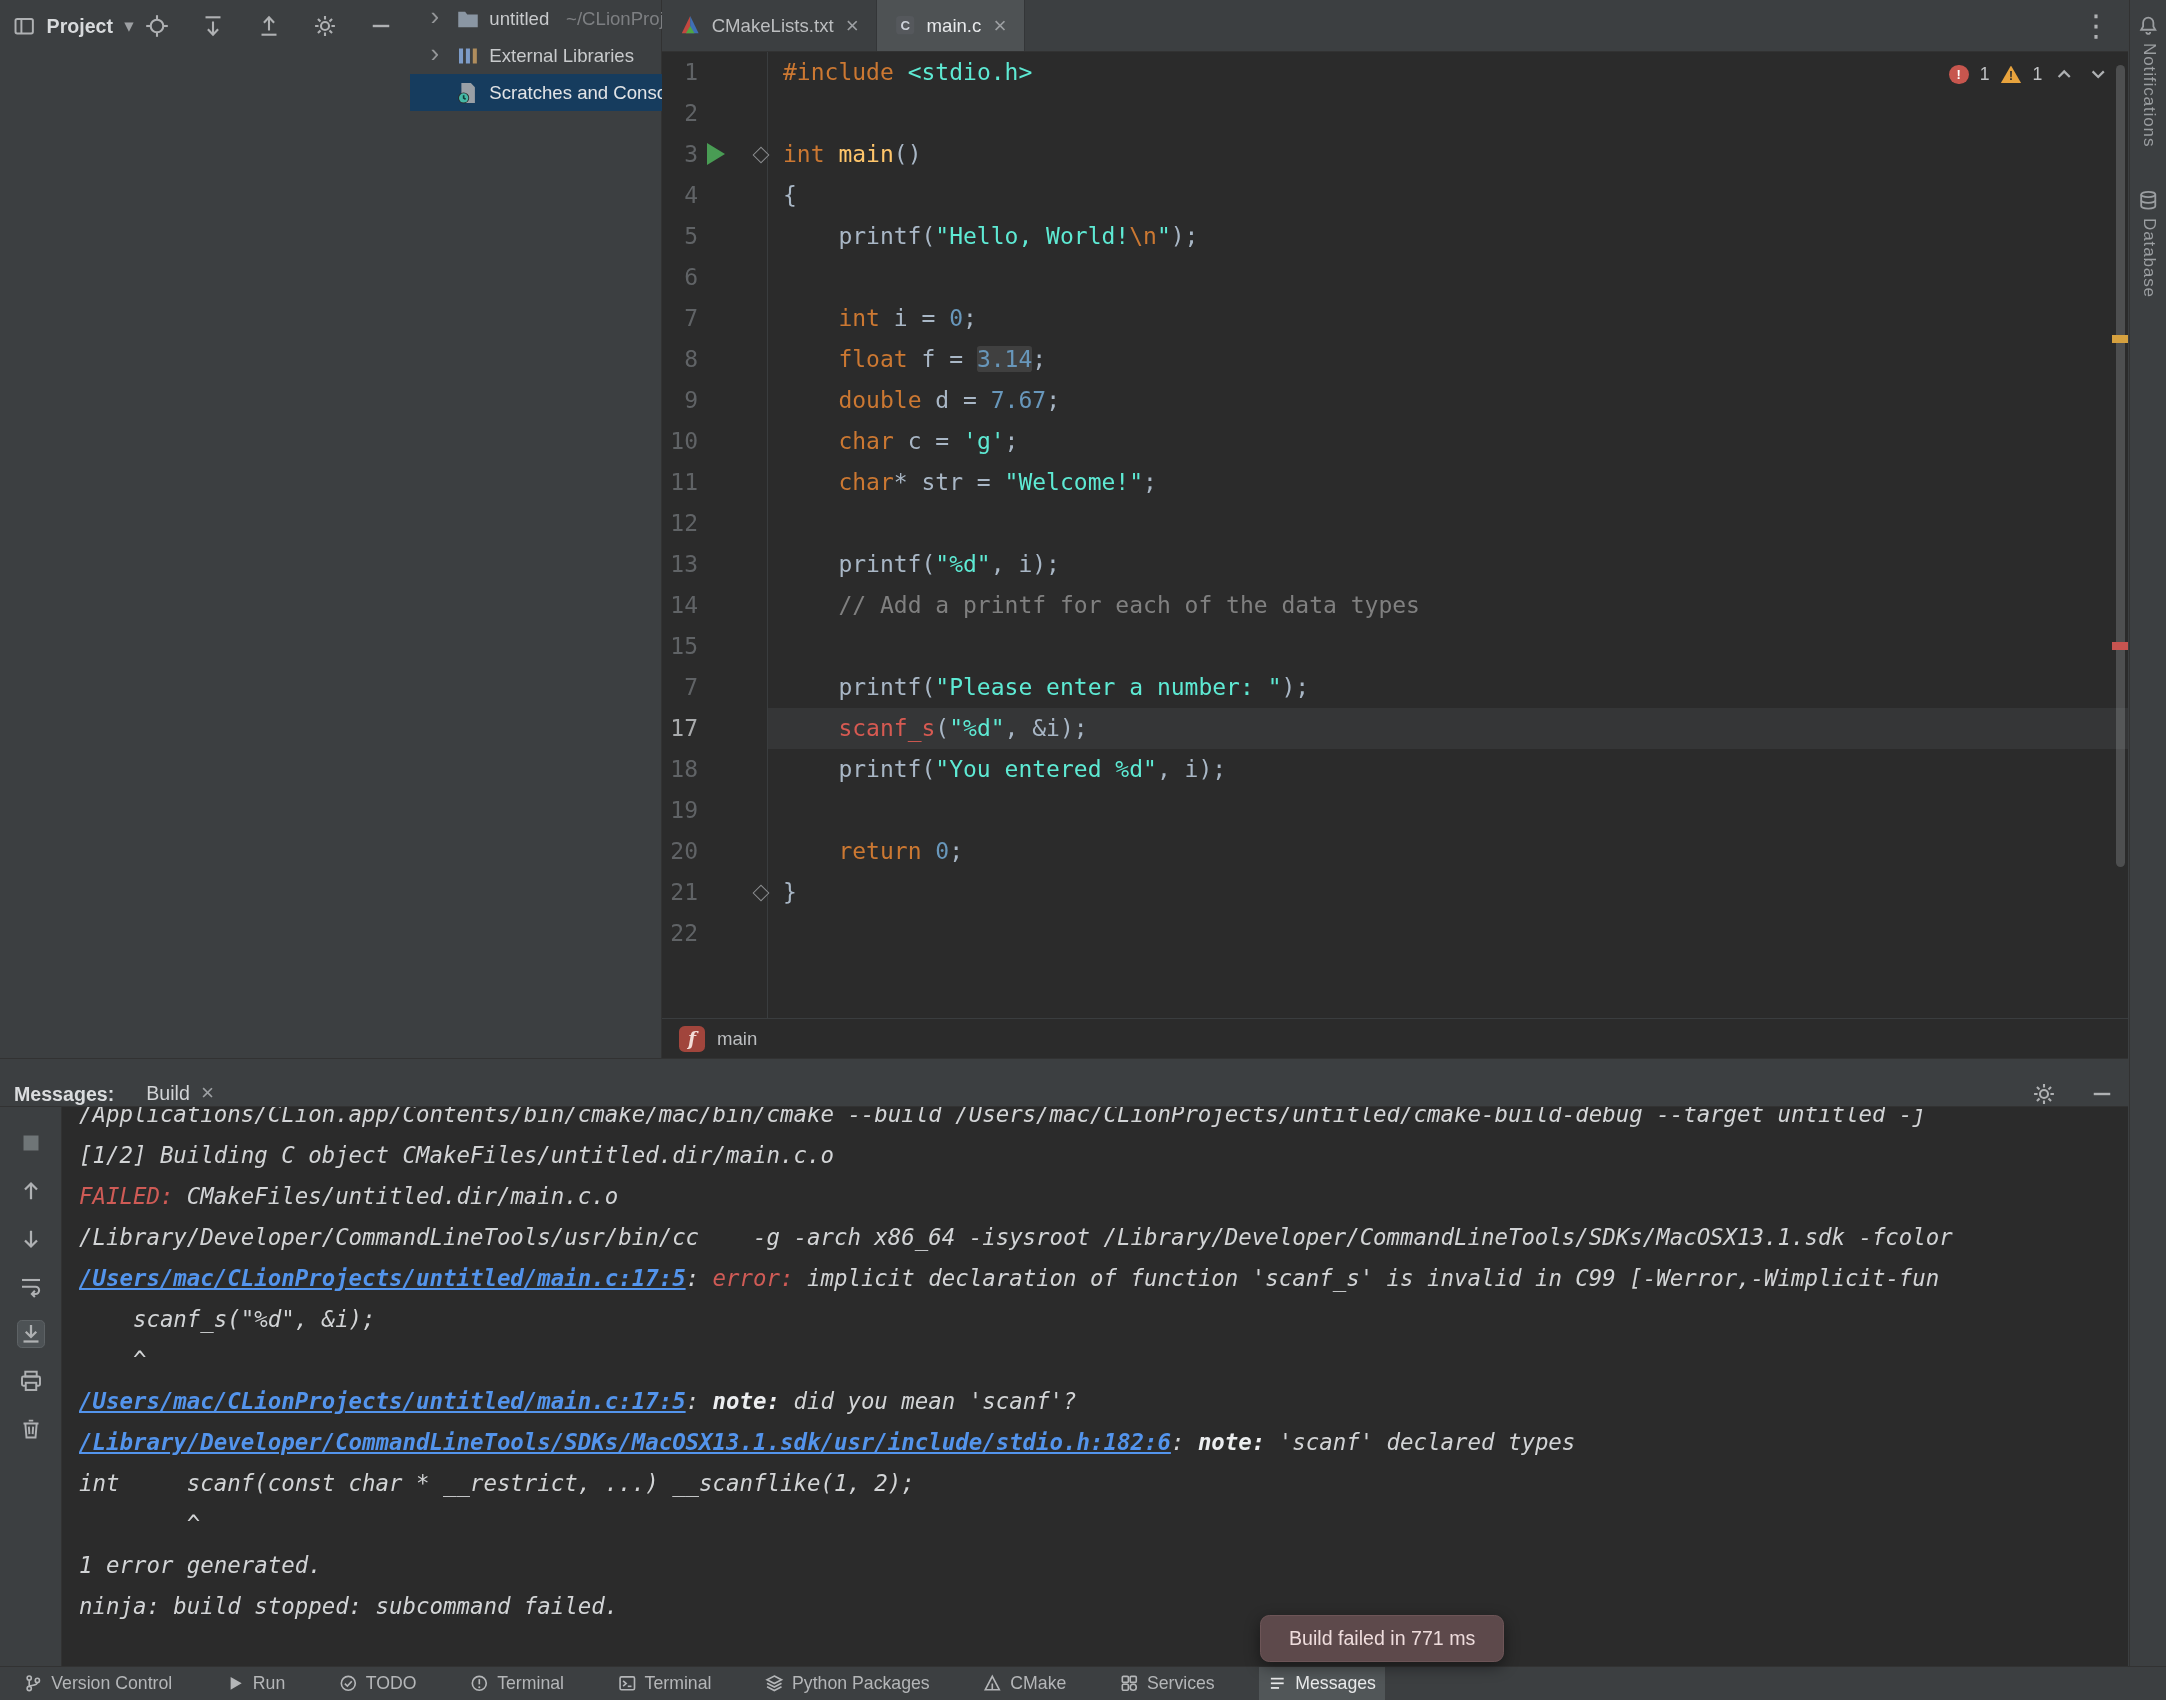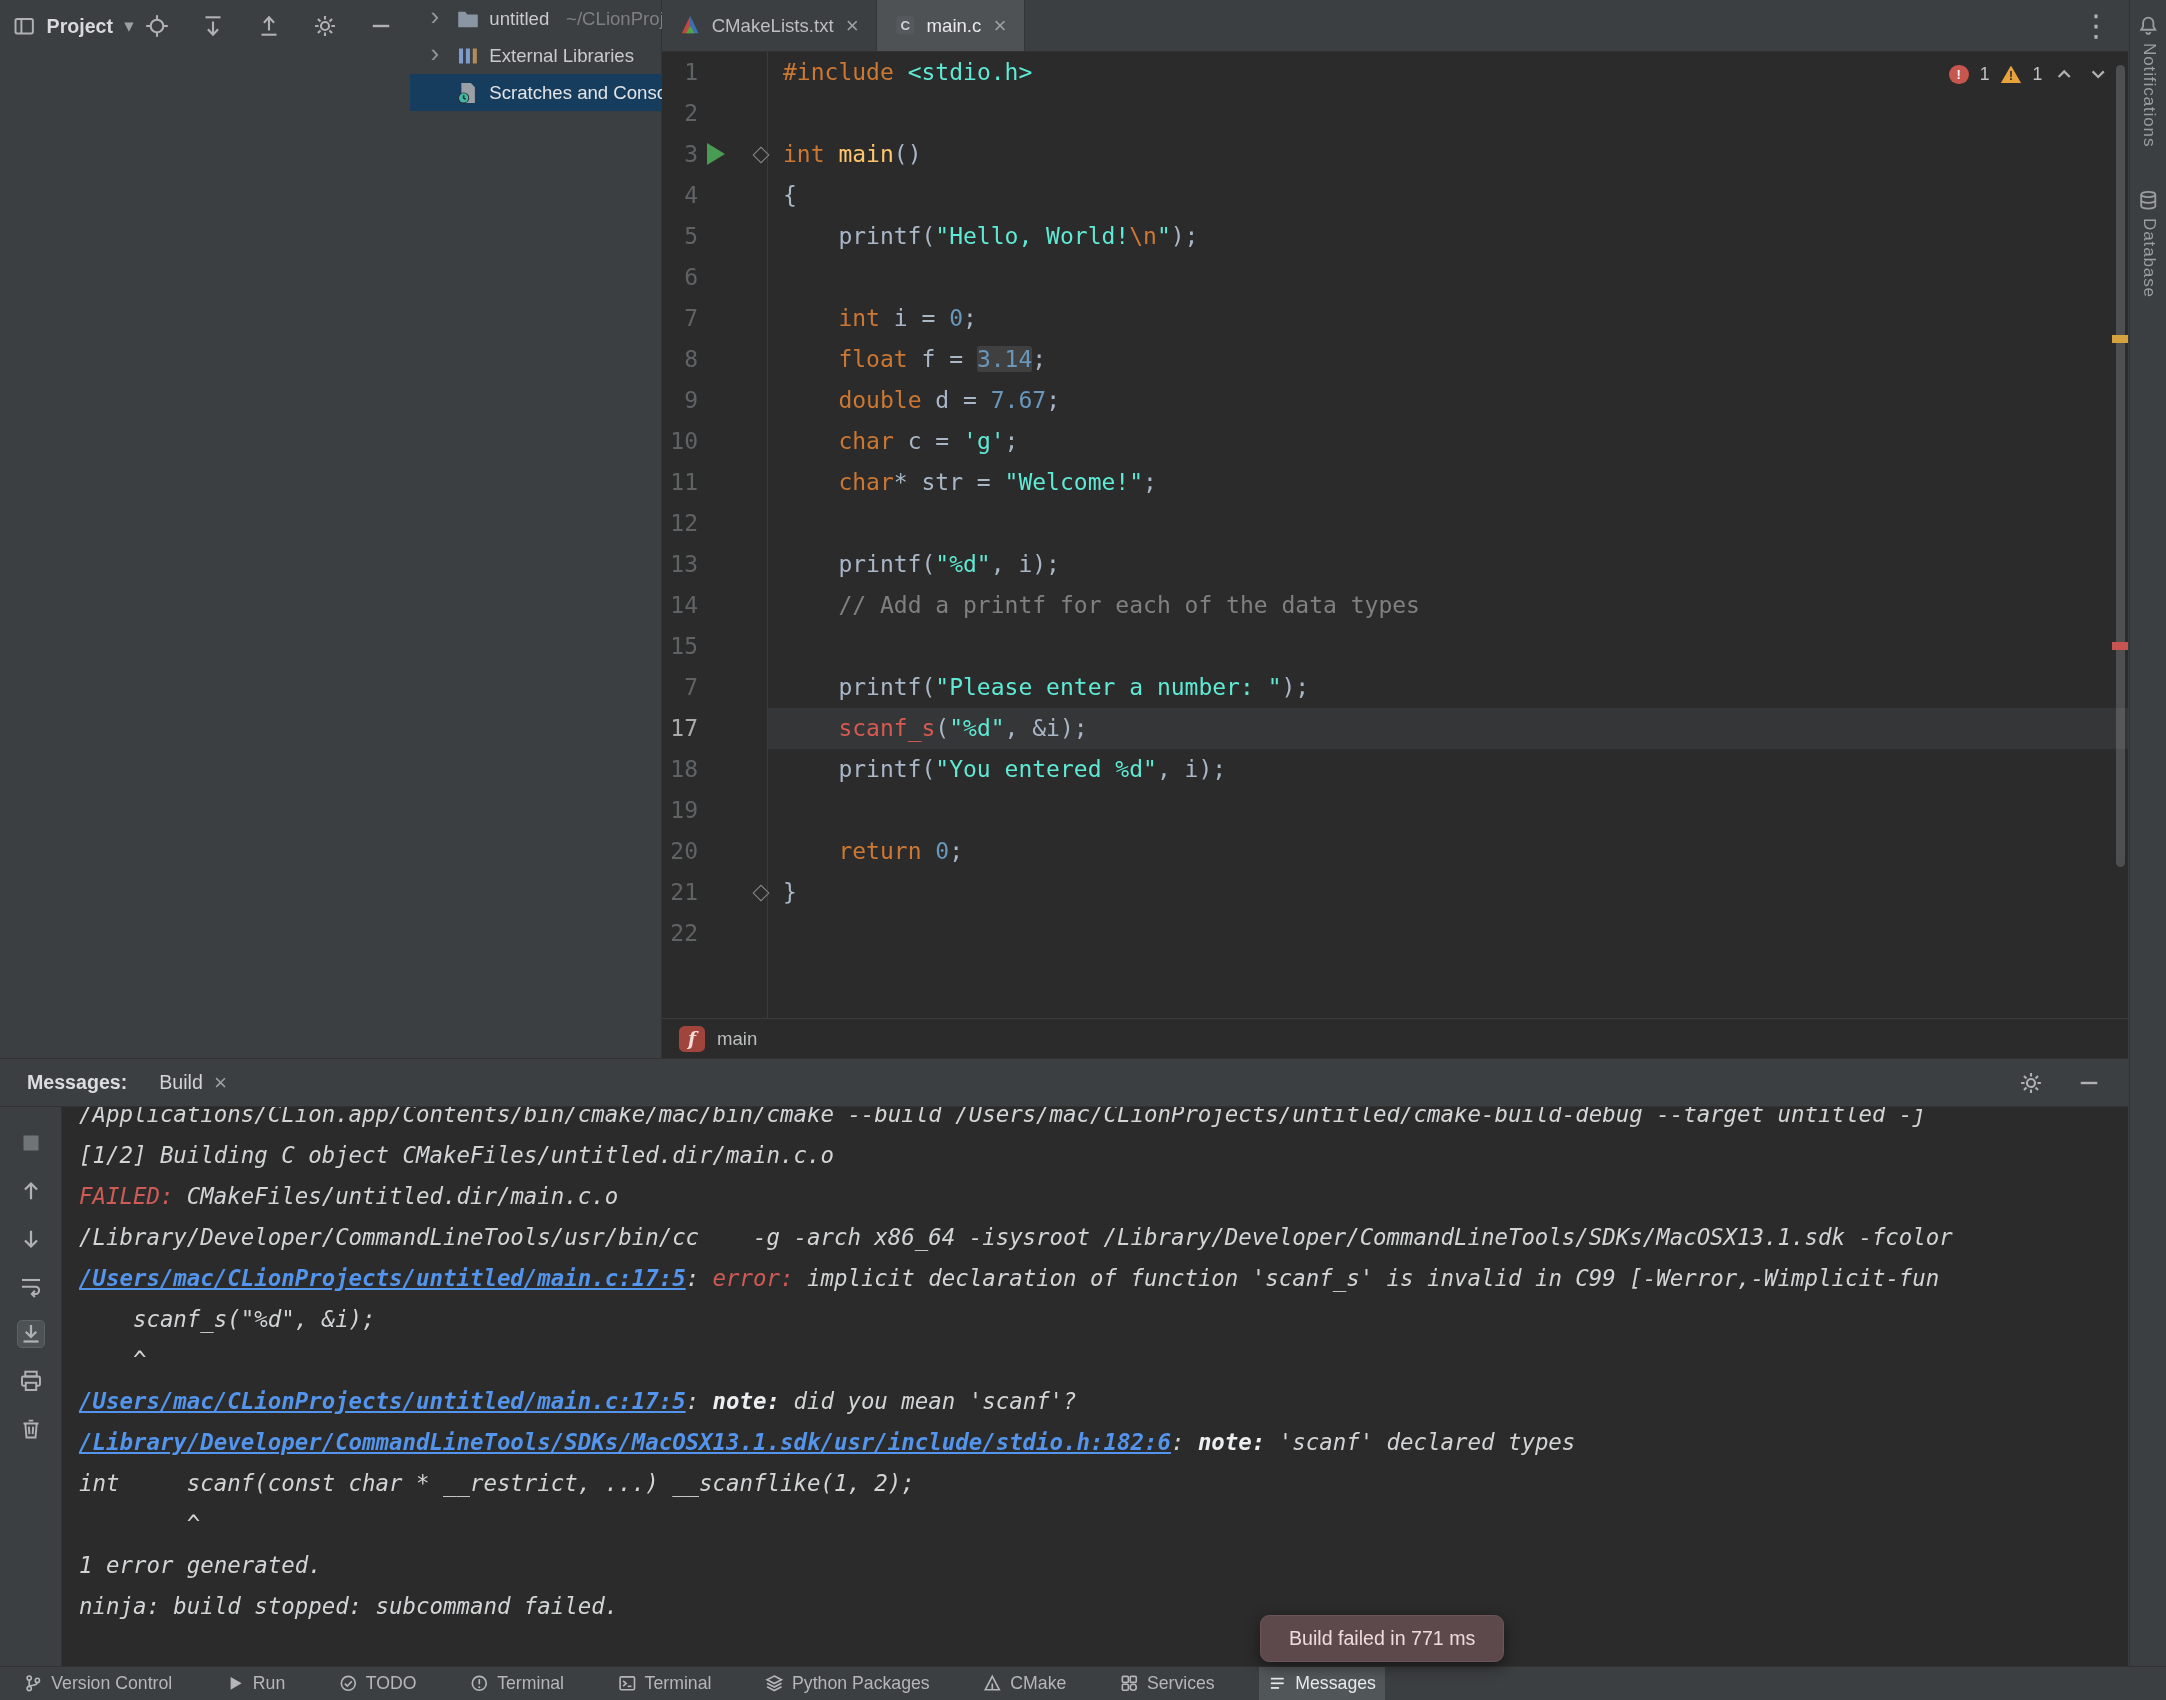--- a/index.html
+++ b/index.html
@@ -79,21 +79,21 @@
                   border-left:0.9px solid #323232; display:flex; flex-direction:column; align-items:center;
                   padding-top:15px; gap:43px; color:#9b9ea1; }
   .stripe-item { display:flex; flex-direction:column; align-items:center; gap:7.5px; }
   .stripe-item .icon { width:20.5px; height:20.5px; }
   .stripe-label { writing-mode:vertical-rl; font-size:17px; letter-spacing:0.9px; color:#9b9ea1; }
 
   
   .messages-panel { position:absolute; top:1058px; left:0; width:2128px; bottom:34px;
                     background:#2b2b2b; border-top:0.9px solid #323232; display:flex; flex-direction:column; }
   .messages-header { height:48px; background:#3c3f41; border-bottom:0.9px solid #323232;
-                     display:flex; align-items:center; padding:0 27px; flex:none; }
+                     display:flex; align-items:flex-end; padding:0 14px; flex:none; }
   .messages-title { color:#dadcde; font-size:19.6px; font-weight:bold; }
   .build-tab { margin-left:32px; display:flex; align-items:center; gap:11.2px; color:#d2d4d6; font-size:19.6px; }
   .build-close { color:#9da0a3; font-size:22.4px; }
   .mh-icons { margin-left:auto; display:flex; align-items:center; gap:34px; color:#afb1b3; }
   .mh-icons .icon { width:24px; height:24px; }
 
   .messages-body { flex:1; display:flex; min-height:0; }
   .console-toolbar { width:62px; background:#3c3f41; border-right:0.9px solid #323232; flex:none;
                      display:flex; flex-direction:column; align-items:center; padding-top:22.4px; gap:19.6px; color:#afb1b3; }
   .tool-btn { width:28px; height:28px; display:flex; align-items:center; justify-content:center; }

